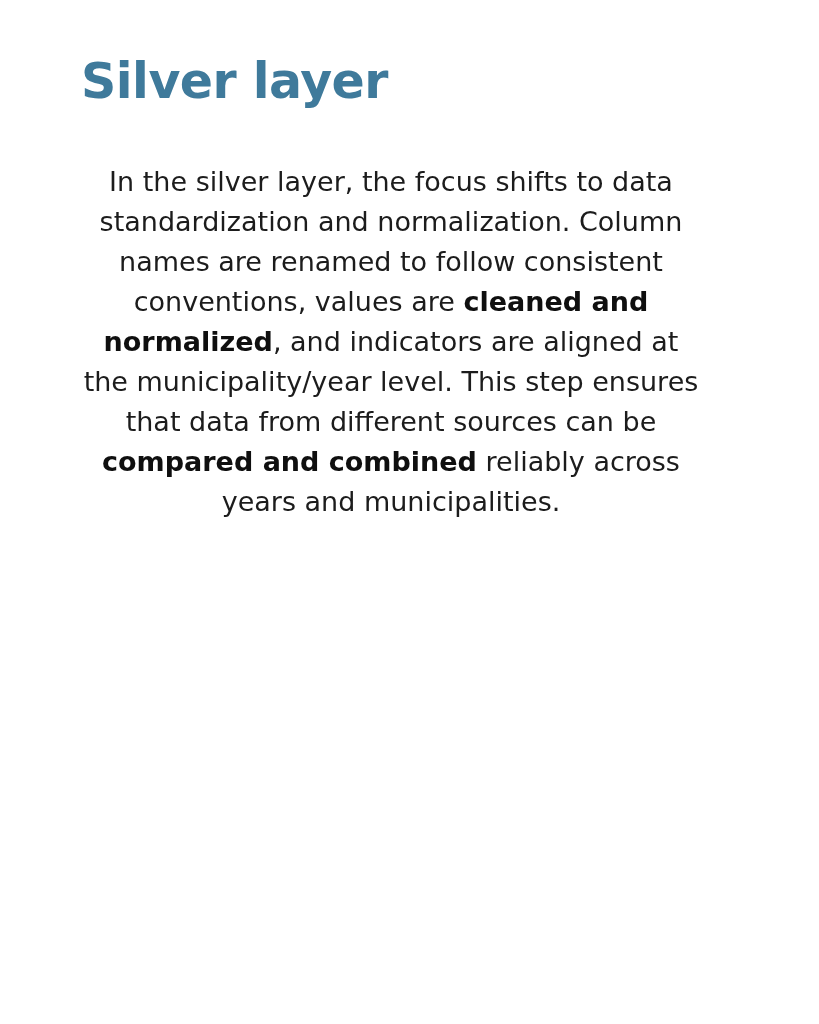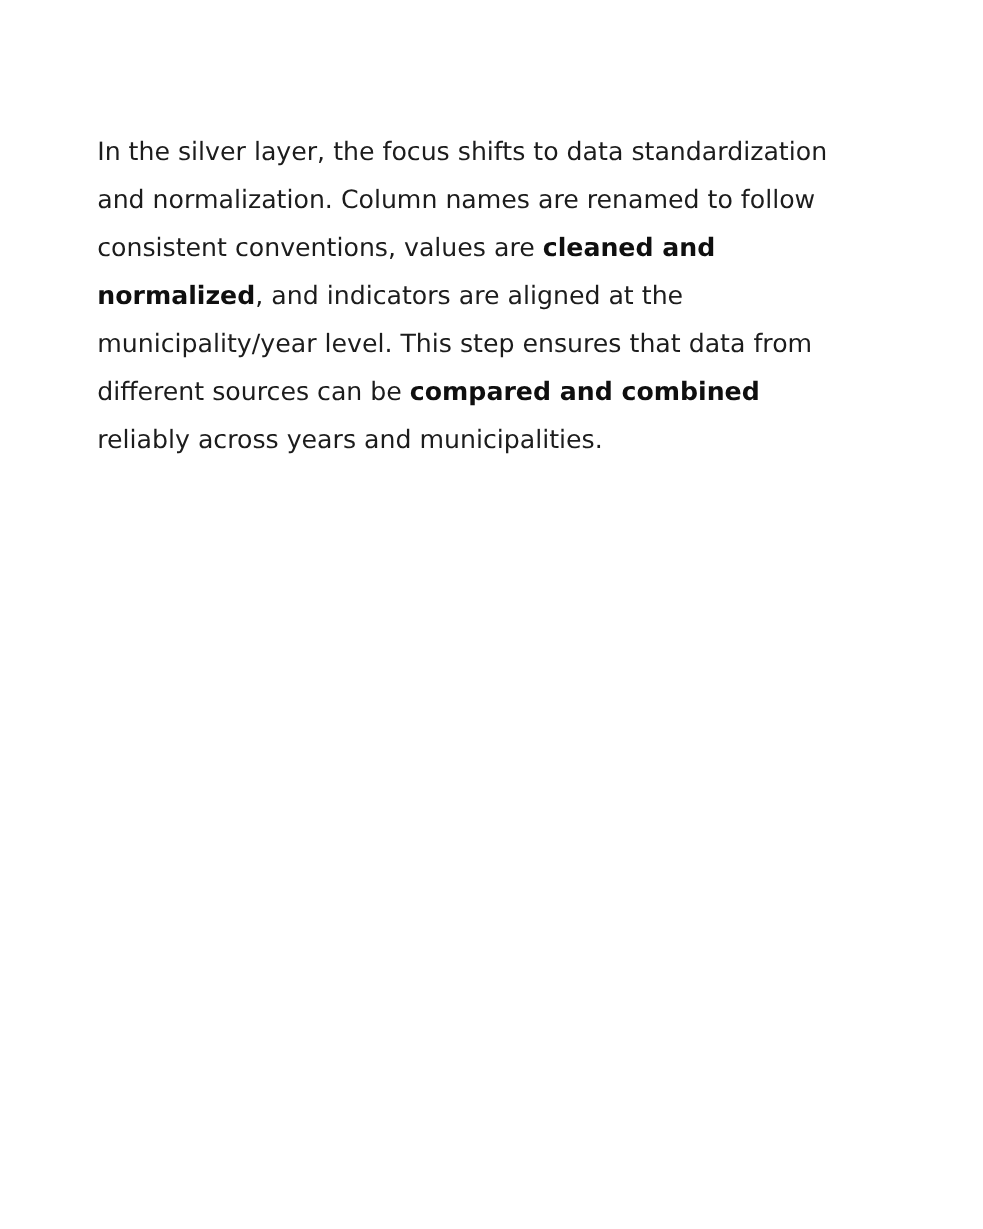--- a/index.html
+++ b/index.html
@@ -34,32 +34,33 @@
     color: #3f7a9b;
     letter-spacing: -0.5px;
     margin: 0;
     padding: 0;
   }
   .body-text {
     margin: 0;
     padding: 0;
     margin-top: 52px;
     font-family: "DejaVu Sans", sans-serif;
-    font-size: 21px;
+    font-size: 27px;
     line-height: 40px;
     color: #1c1c1c;
     font-weight: 400;
     max-width: 620px;
-    text-align: left;
+    text-align: center;
   }
   .body-text b {
     font-weight: 700;
     color: #0f0f0f;
   }
 </style>
 </head>
 <body>
 
 <div class="page">
   <div class="content">
+    <h1 class="page-title">Silver layer</h1>
     <p class="body-text">In the silver layer, the focus shifts to data standardization and normalization. Column names are renamed to follow consistent conventions, values are <b>cleaned and normalized</b>, and indicators are aligned at the municipality/year level. This step ensures that data from different sources can be <b>compared and combined</b> reliably across years and municipalities.</p>
   </div>
 </div>
 
 </body></html>

